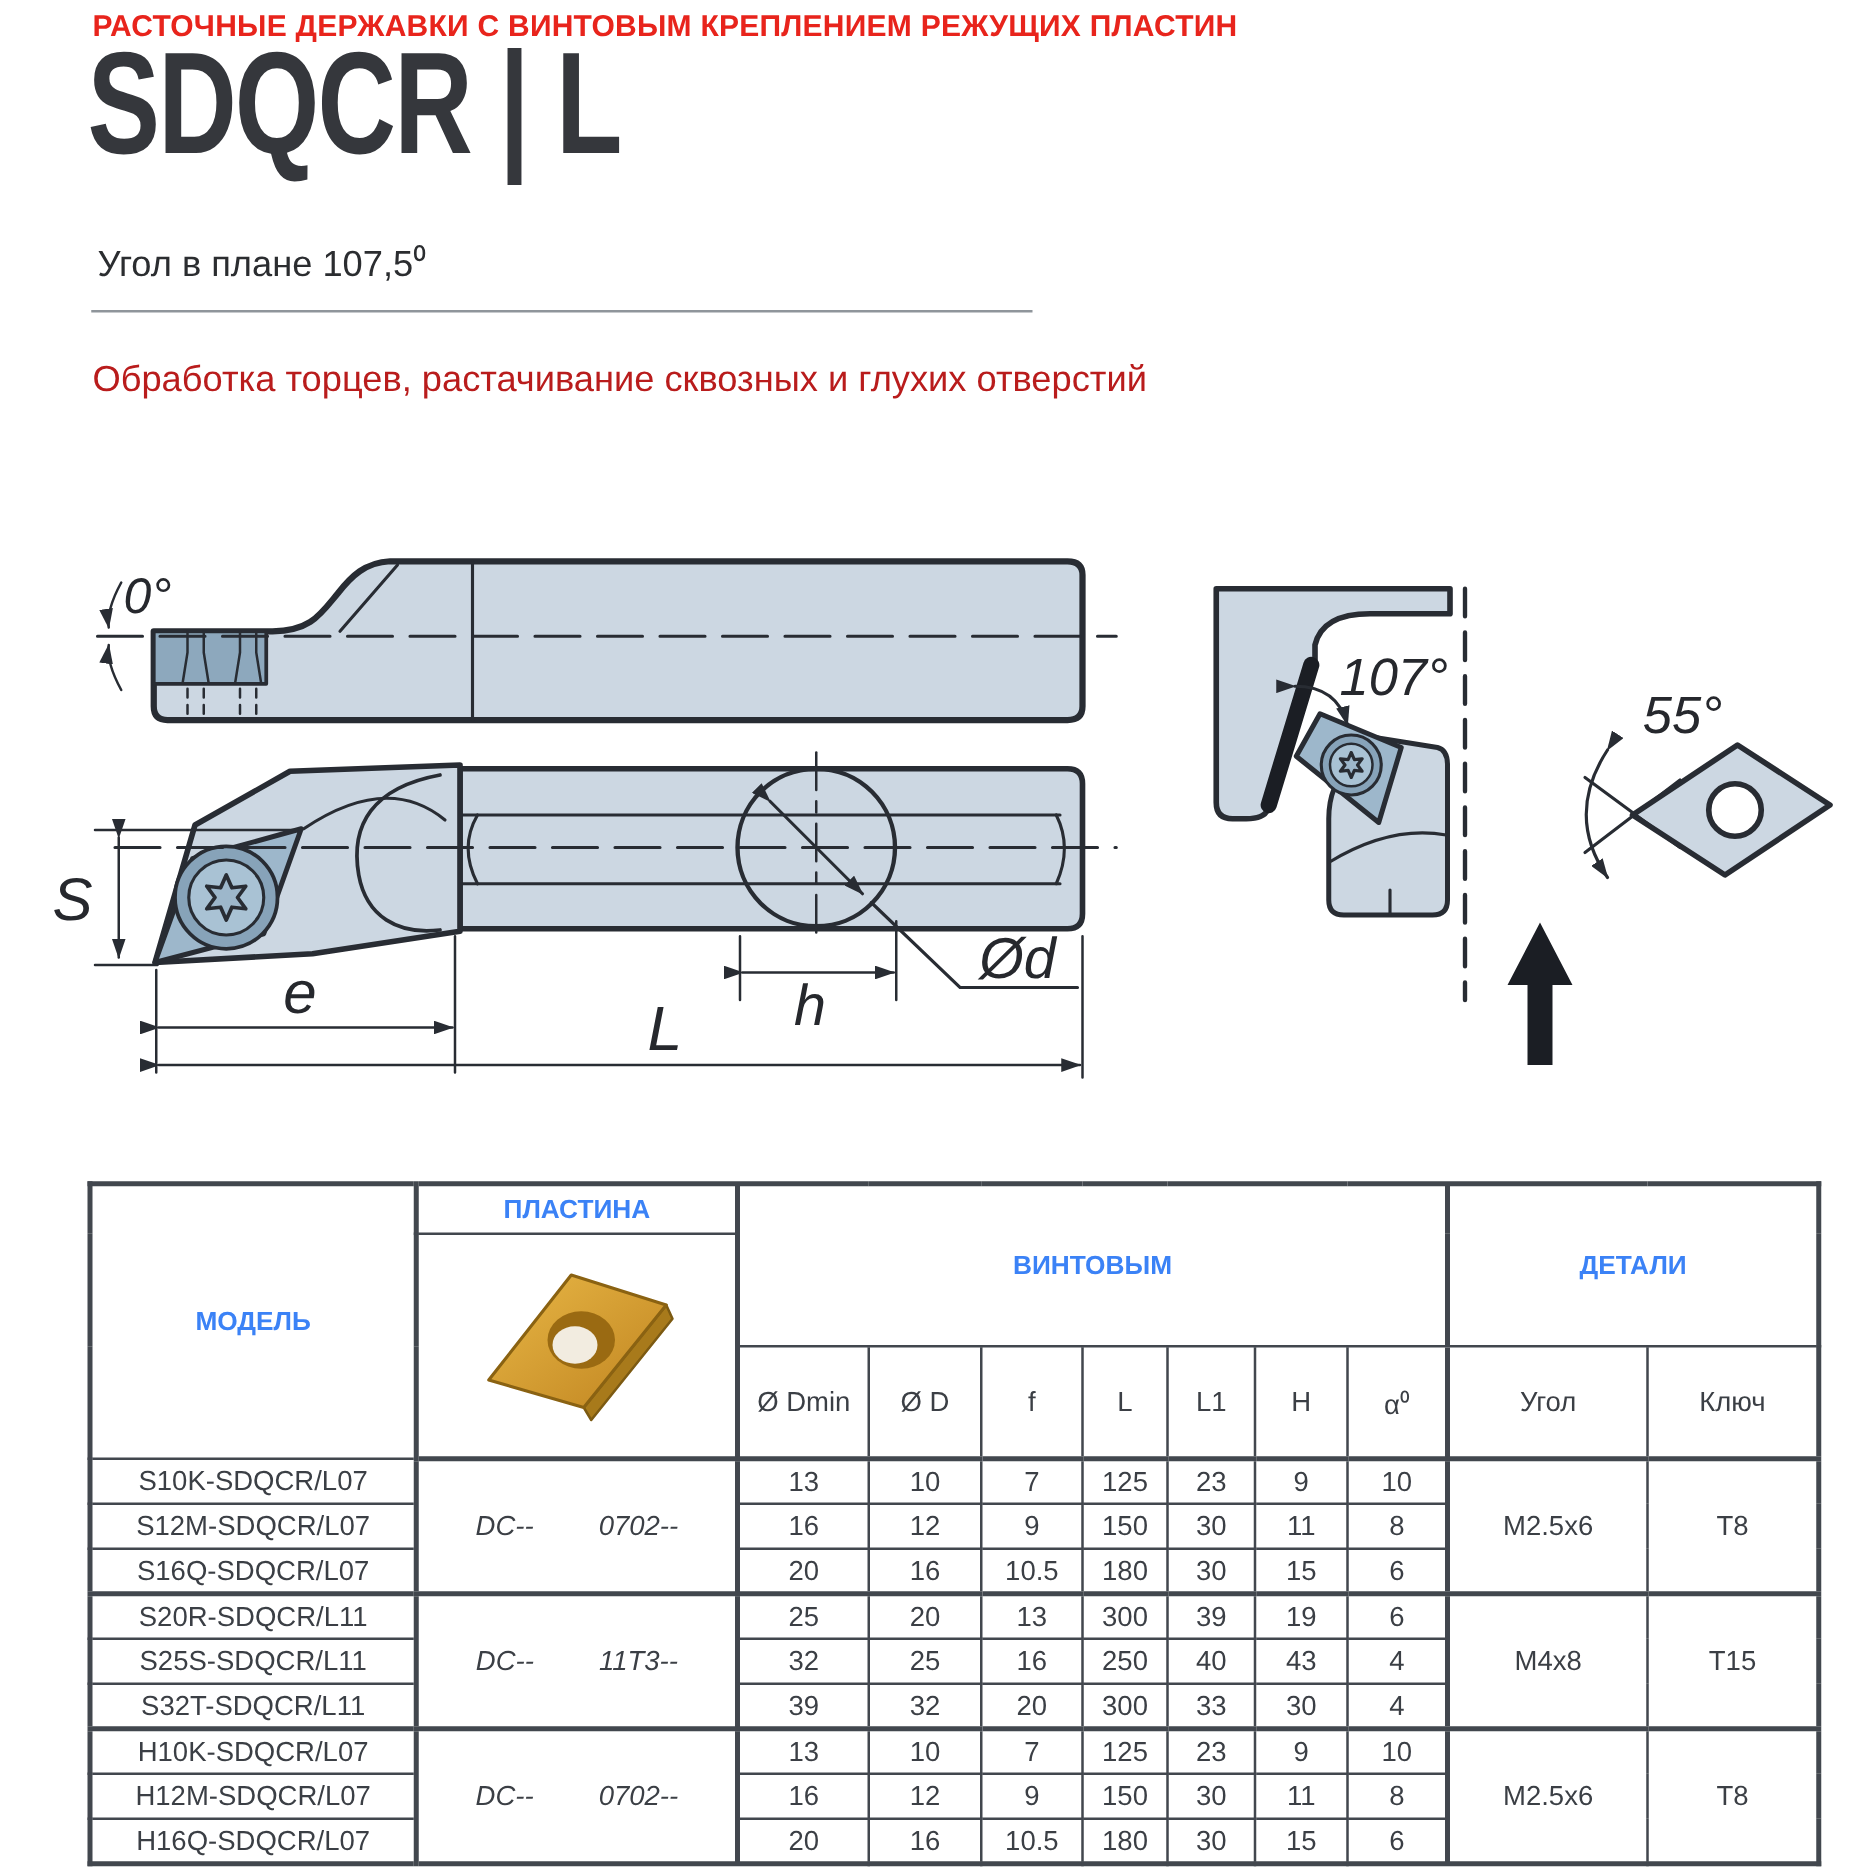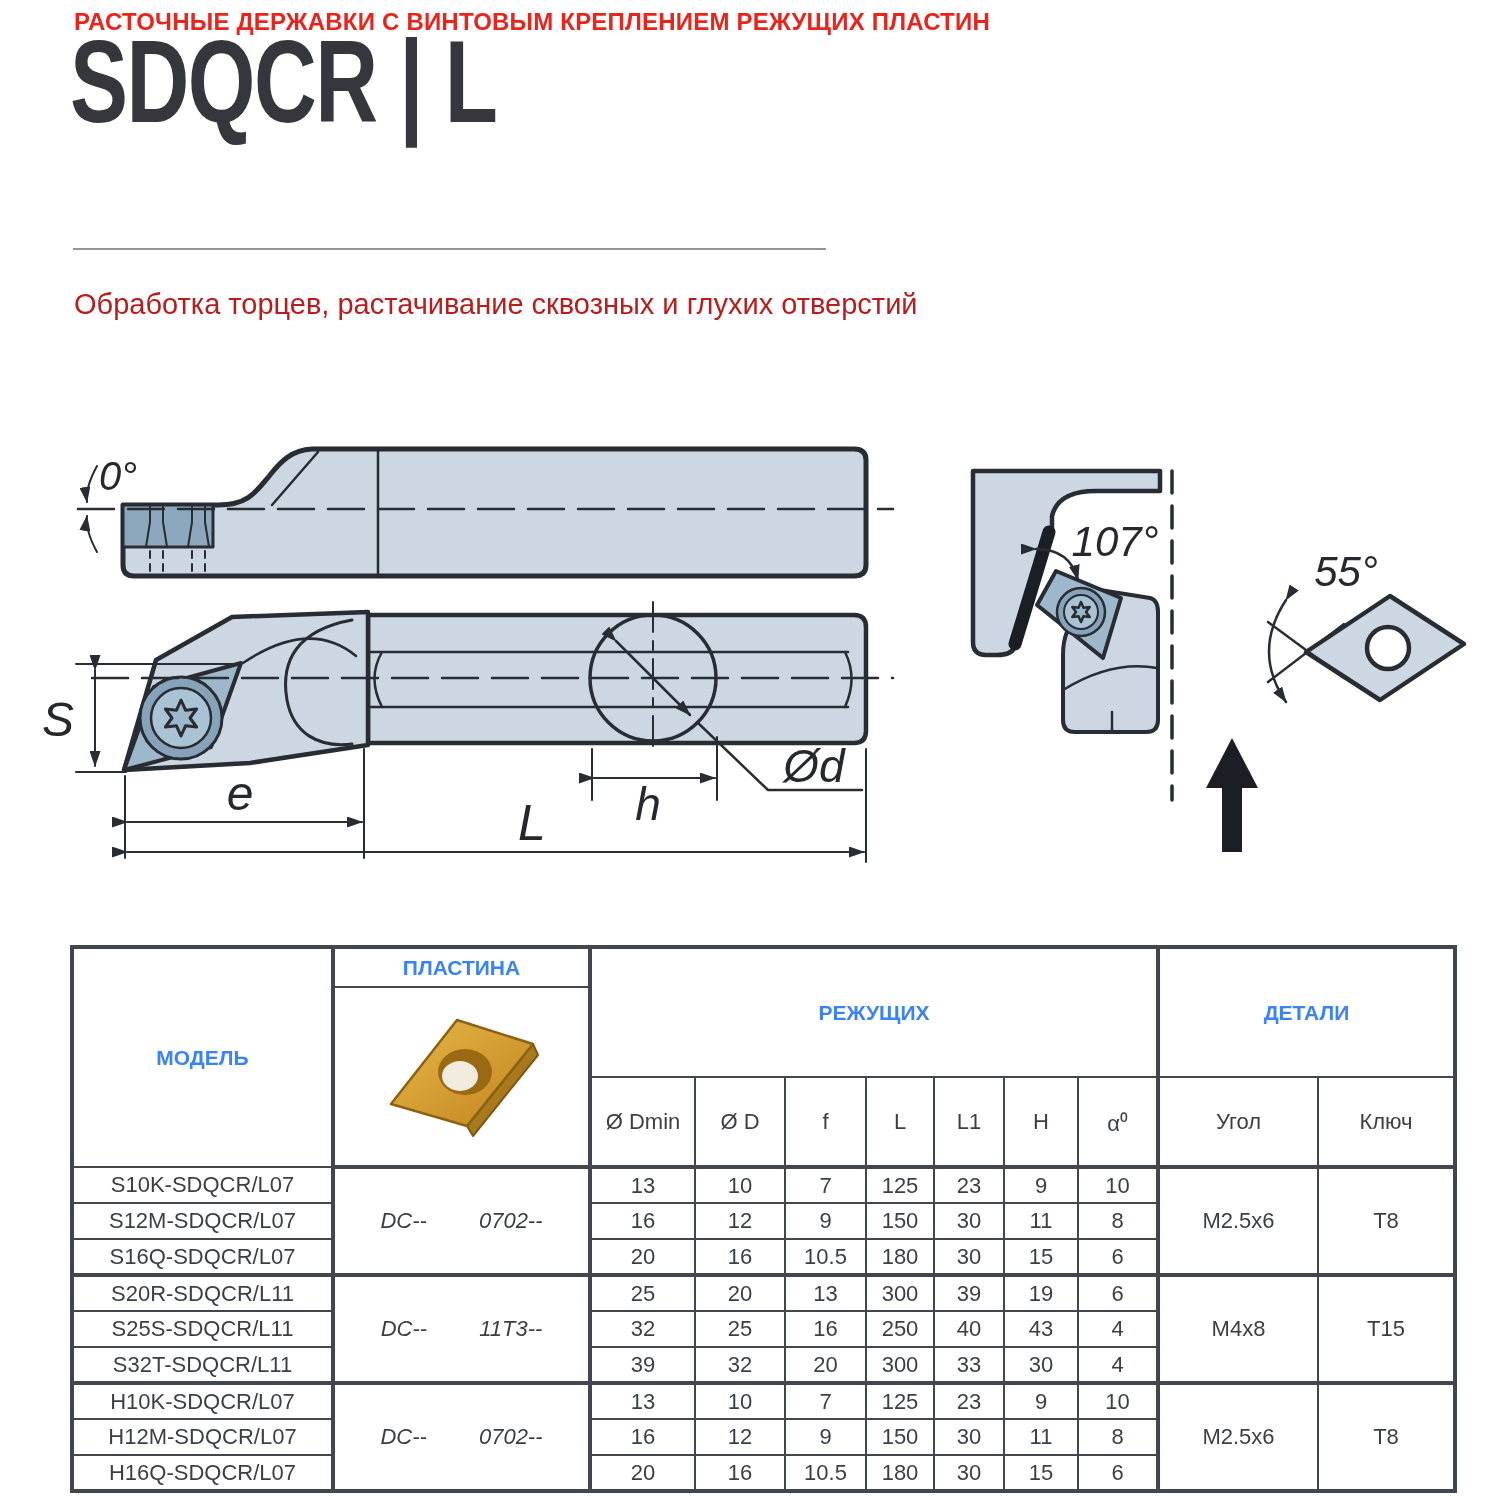--- a/index.html
+++ b/index.html
@@ -51,20 +51,21 @@
     fill:#26282d; text-anchor:middle;
   }
 </style>
 </head>
 <body>
 
 <div class="page">
 
   <div class="kicker">РАСТОЧНЫЕ ДЕРЖАВКИ С ВИНТОВЫМ КРЕПЛЕНИЕМ РЕЖУЩИХ ПЛАСТИН</div>
   <div class="title">SDQCR | L</div>
+  <div class="subtitle">Угол в плане 107,5⁰</div>
   <div class="divider"></div>
   <div class="desc">Обработка торцев, растачивание сквозных и глухих отверстий</div>
 
   <svg class="drawing" width="1500" height="530" viewBox="0 420 1500 530">
     <defs>
       <marker id="ar" markerWidth="17" markerHeight="11" refX="15" refY="5.5" orient="auto" markerUnits="userSpaceOnUse">
         <path d="M0,0 L16,5.5 L0,11 Z" fill="#282c33"></path>
       </marker>
       <linearGradient id="goldG" x1="0" y1="0" x2="1" y2="1">
         <stop offset="0" stop-color="#e8b746"></stop>
@@ -155,21 +156,21 @@
       <col style="width:70px">
         <col style="width:74px">
         <col style="width:80px">
       <col style="width:160px">
         <col style="width:137px">
     </colgroup>
     <tbody>
         <tr class="h40">
       <th rowspan="3" class="hdr br3">МОДЕЛЬ</th>
       <th class="hdr br3">ПЛАСТИНА</th>
-      <th colspan="7" rowspan="2" class="hdr br3">РЕЖУЩИХ</th>
+      <th colspan="7" rowspan="2" class="hdr br3">ВИНТОВЫМ</th>
       <th colspan="2" rowspan="2" class="hdr">ДЕТАЛИ</th>
     </tr>
     <tr class="h90">
       <td rowspan="2" class="br3 bb3 imgcell">
         <svg width="190" height="150" viewBox="0 0 190 150">
           <path d="M100,124 L166,42 L171,53 L106,134 Z" fill="#a87a1b" stroke="#7c5a12" stroke-width="2" stroke-linejoin="round"></path>
           <path d="M24,102 L90,18 L166,42 L100,124 Z" fill="url(#goldG2)" stroke="#8a6212" stroke-width="2.5" stroke-linejoin="round"></path>
           <defs>
             <linearGradient id="goldG2" x1="0" y1="0" x2="1" y2="1">
               <stop offset="0" stop-color="#e8b746"></stop>

